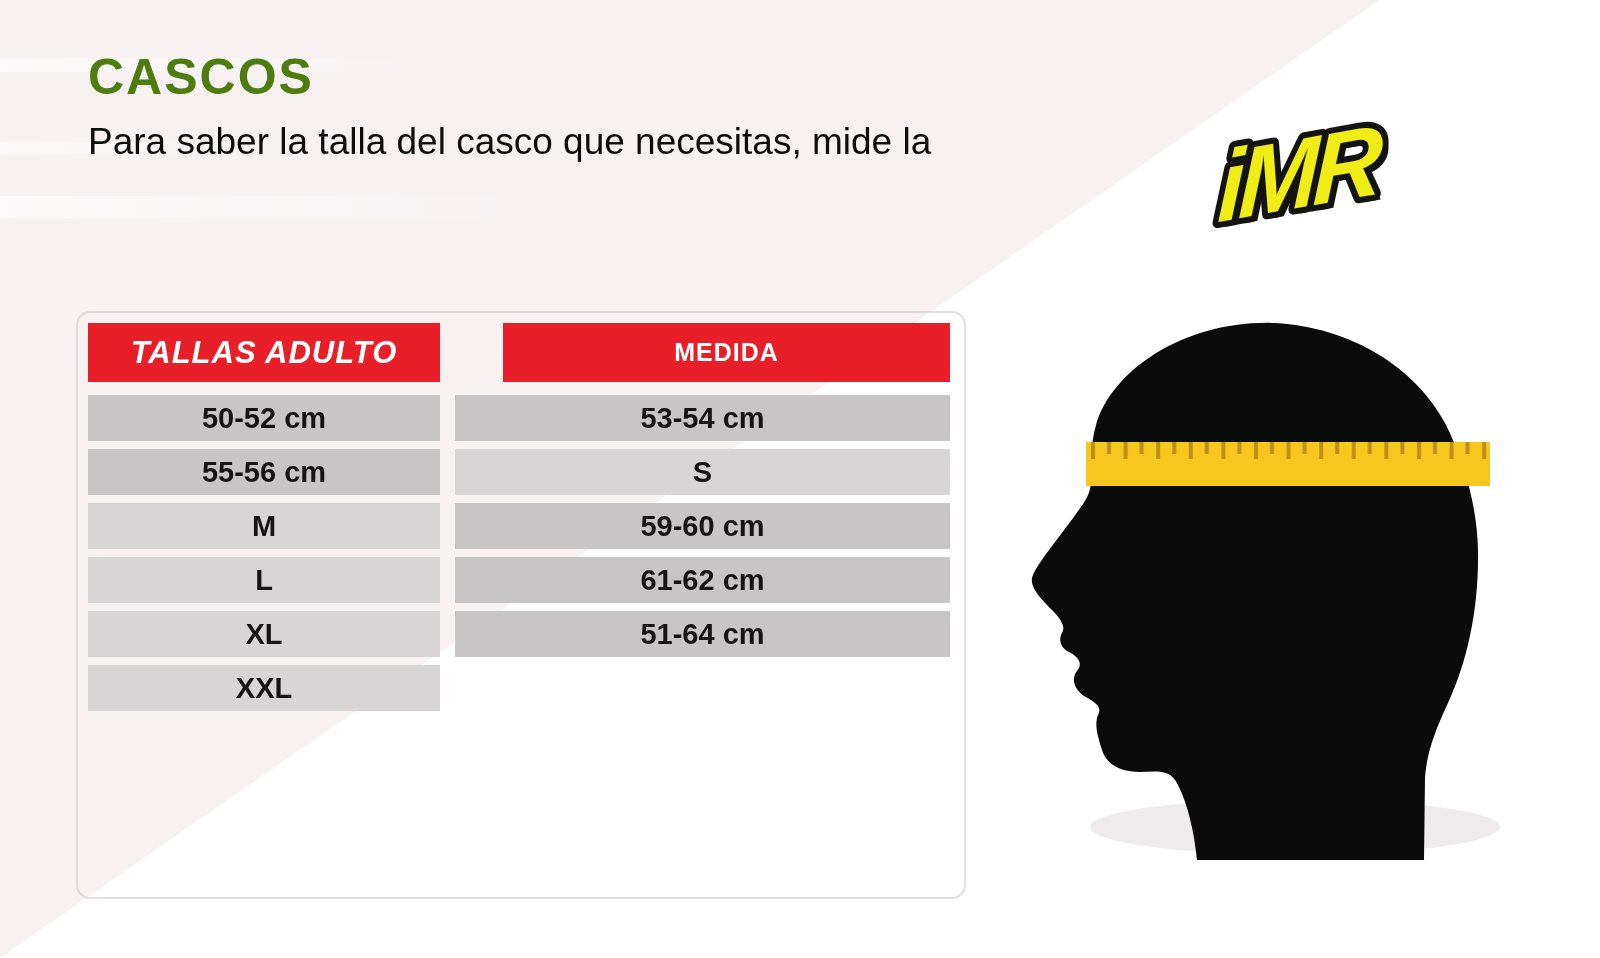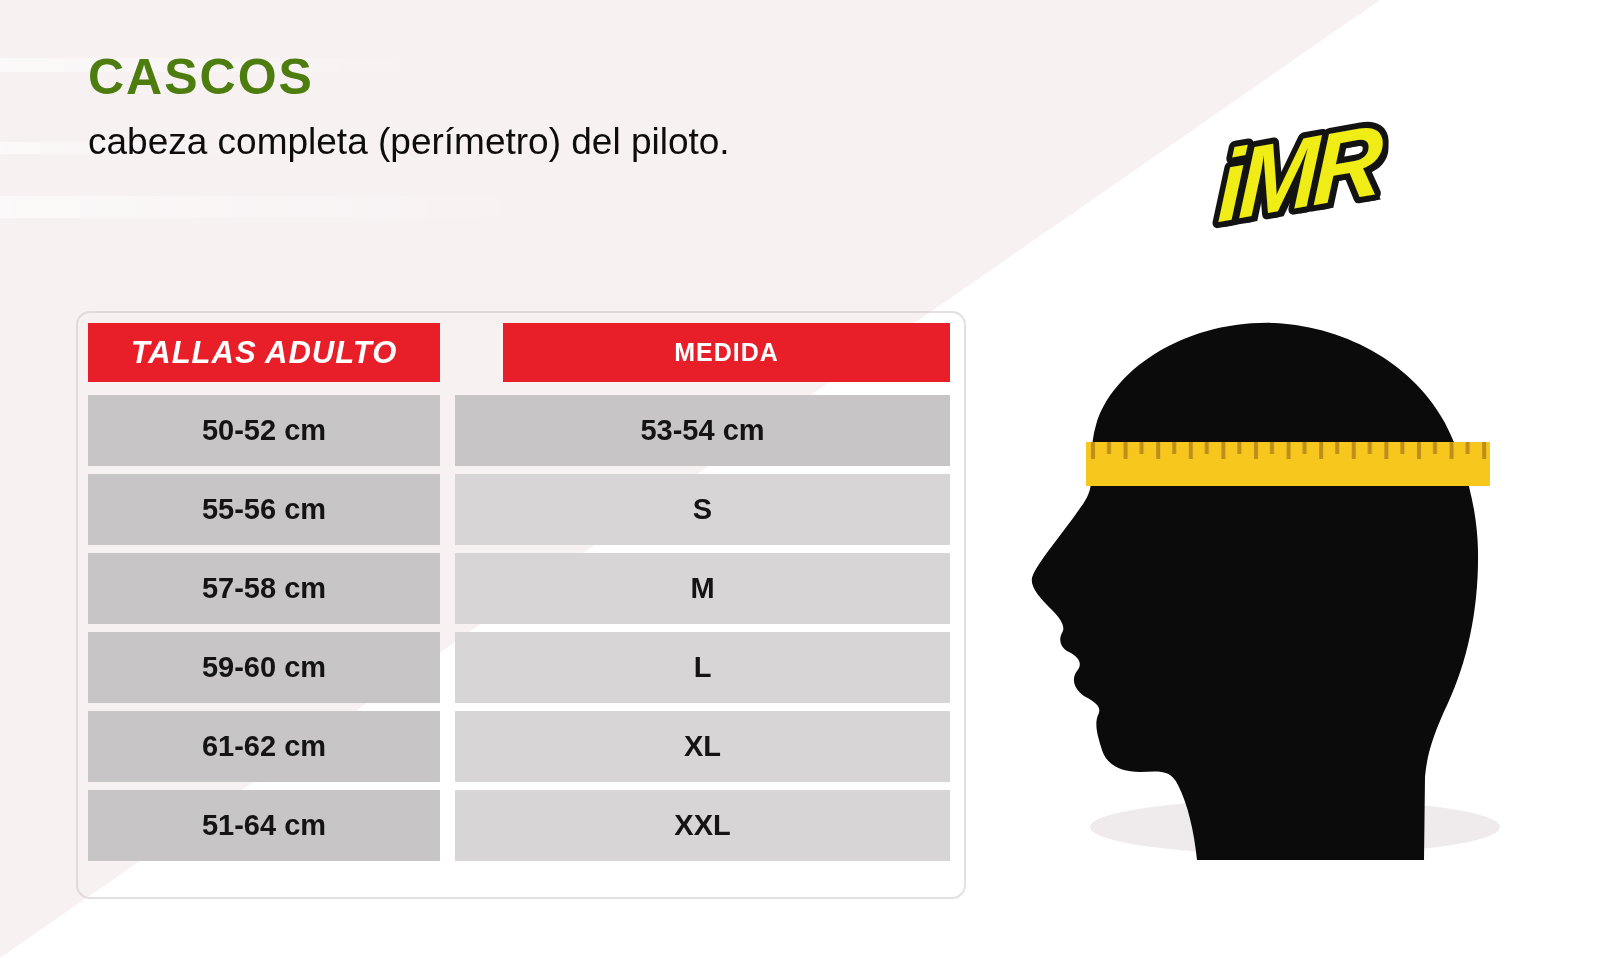--- a/index.html
+++ b/index.html
@@ -39,21 +39,21 @@
   .size-table{position:absolute;left:88px;top:323px;}
   .thead,.tbody{display:grid;grid-template-columns:352px 495px;column-gap:15px;border-radius:11px;}
   .tbody{row-gap:8px;margin-top:13px;}
   .th{
     height:59px;background:#E81E29;color:#FFFFFF;
     display:flex;align-items:center;justify-content:center;
   }
   .th.left{font-weight:bold;font-style:italic;font-size:31px;letter-spacing:1px;}
   .th.right{font-weight:bold;font-size:25px;letter-spacing:1px;margin-left:48px;}
   .td{
-    height:71px;display:flex;align-items:center;justify-content:center;
+    height:46px;display:flex;align-items:center;justify-content:center;
     font-weight:bold;font-size:29px;color:#141414;
   }
   .td.range{background:#C7C5C5;}
   .td.size{background:#D7D5D5;}
 
   .logo-wrap{position:absolute;left:1150px;top:84px;width:380px;height:170px;}
   .logo-wrap svg{overflow:visible;}
 
   .head-wrap{position:absolute;left:1020px;top:315px;width:480px;height:560px;}
 </style>
@@ -61,21 +61,21 @@
 <body>
 
 <div class="diagonal-white"></div>
 <div class="streak s1"></div>
 <div class="streak s2"></div>
 <div class="streak s3"></div>
 
 <div class="page-title">CASCOS</div>
 
 <div class="page-desc">
-  <div>cabeza completa (perímetro) del piloto.</div>
+  <div>Para saber la talla del casco que necesitas, mide la</div>
 </div>
 
 <div class="logo-wrap">
   <svg width="380" height="170" viewBox="0 0 380 170">
     <g transform="rotate(-10 190 85)">
       <text x="90" y="122" transform="skewX(-12)" font-family="Liberation Sans, sans-serif" font-weight="bold" font-style="italic" font-size="98" letter-spacing="-6" fill="#131313">iMR</text>
       <text x="84" y="116" transform="skewX(-12)" font-family="Liberation Sans, sans-serif" font-weight="bold" font-style="italic" font-size="98" letter-spacing="-6" fill="#F0EC15" stroke="#131313" stroke-width="12" stroke-linejoin="round" paint-order="stroke">iMR</text>
     </g>
   </svg>
 </div>
@@ -88,21 +88,20 @@
     <div class="th right">MEDIDA</div>
   </div>
   <div class="tbody">
     <div class="td range">50-52 cm</div>
 
     <div class="td range">53-54 cm</div>
 
     <div class="td range">55-56 cm</div>
     <div class="td size">S</div>
 
-    <div class="td range">57-58 cm</div>
     <div class="td size">M</div>
 
     <div class="td range">59-60 cm</div>
     <div class="td size">L</div>
 
     <div class="td range">61-62 cm</div>
     <div class="td size">XL</div>
 
     <div class="td range">51-64 cm</div>
     <div class="td size">XXL</div>

